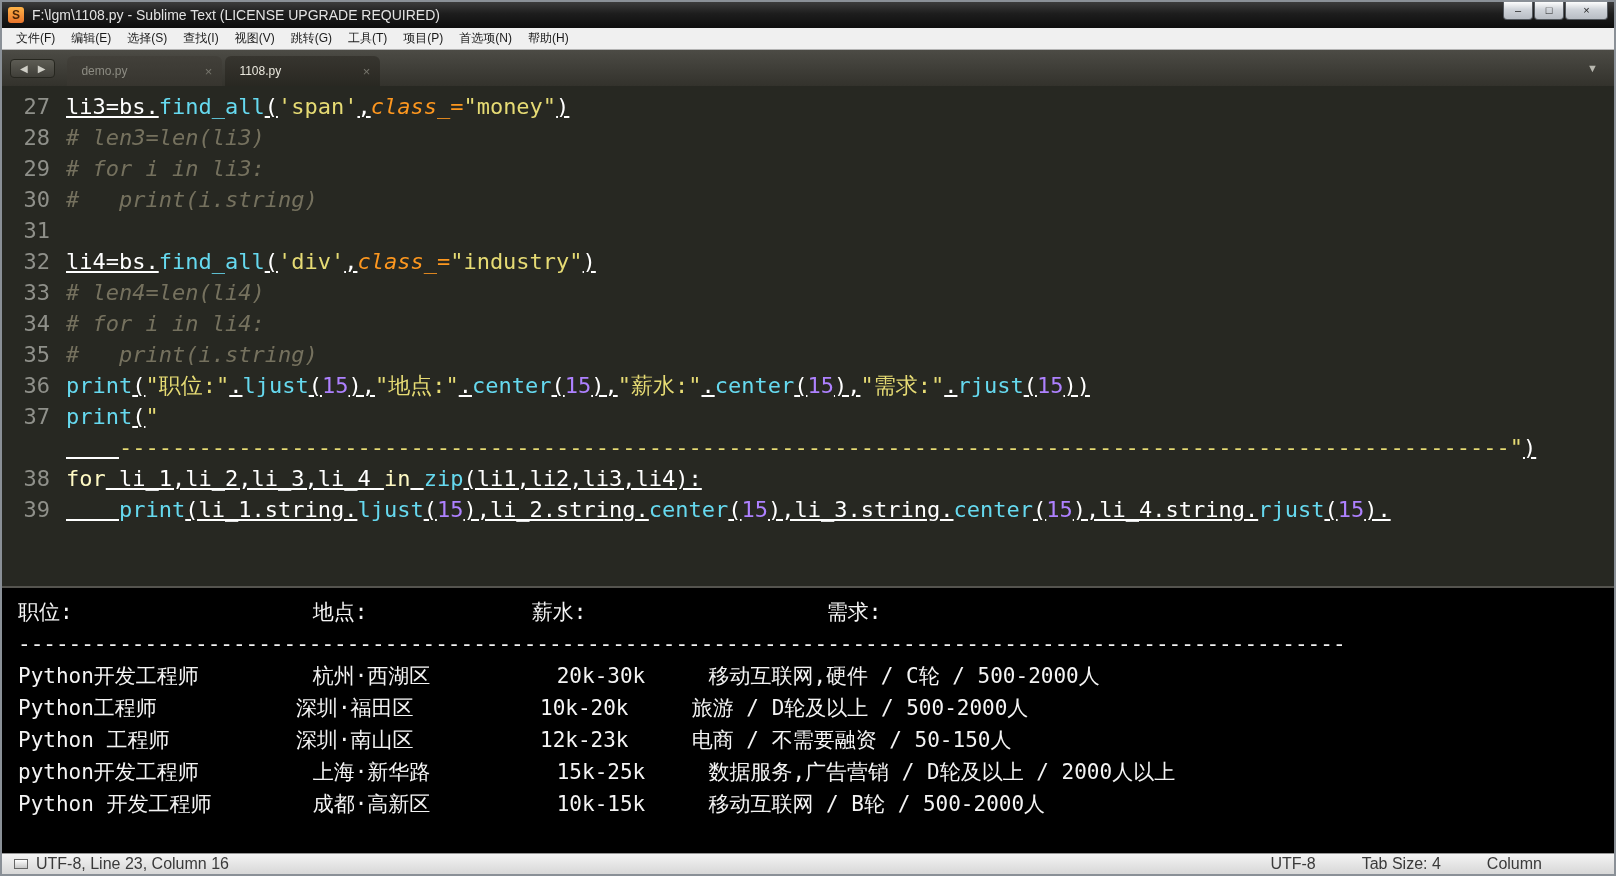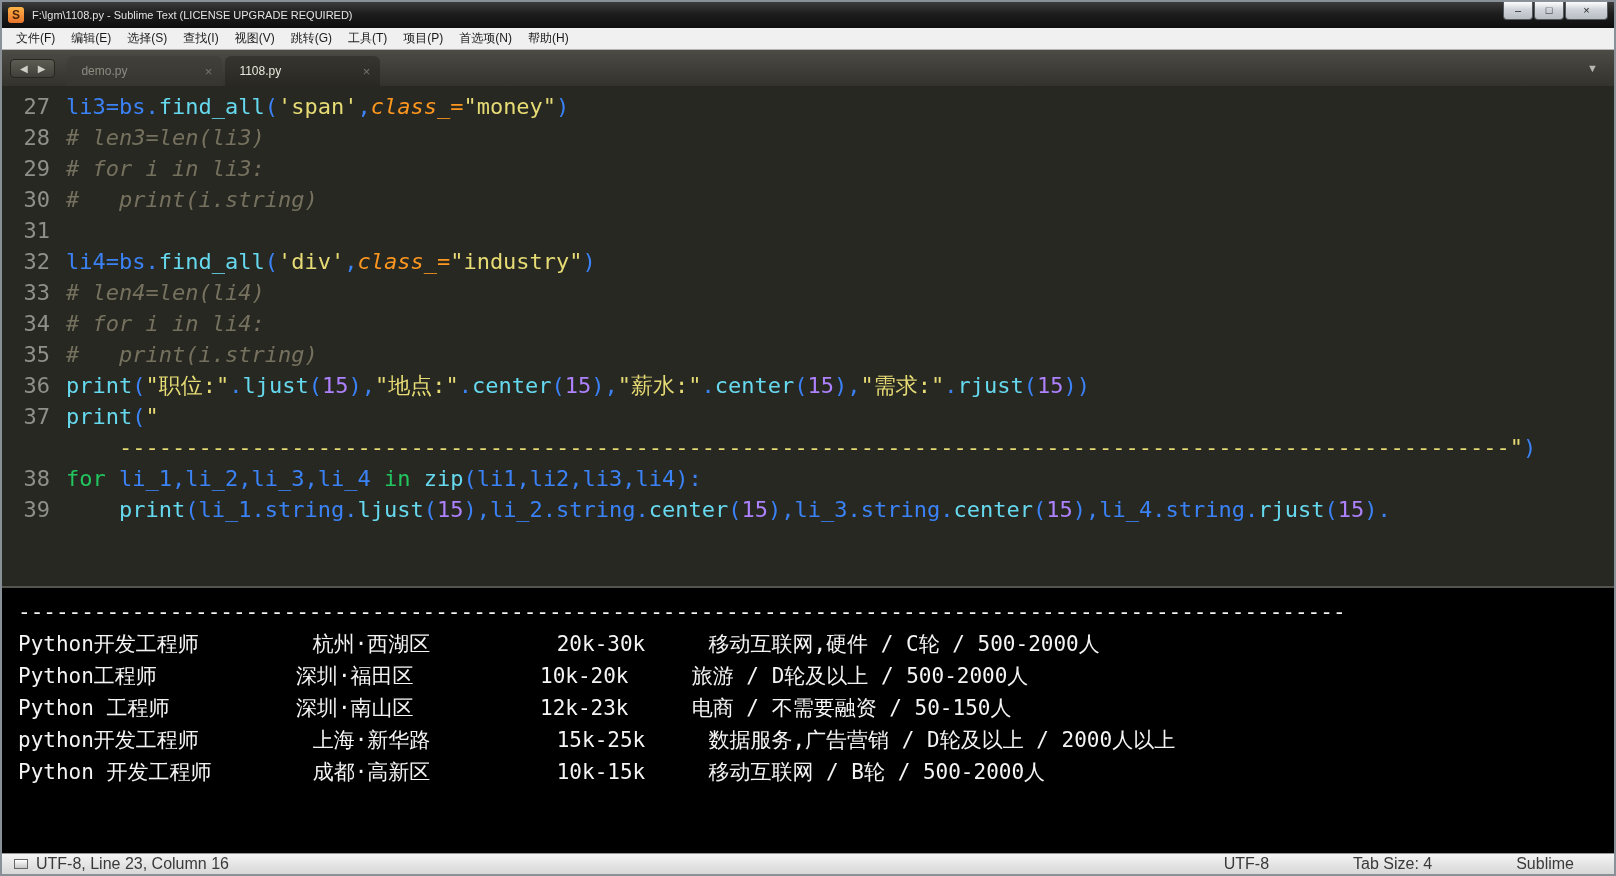--- a/index.html
+++ b/index.html
@@ -6,21 +6,21 @@
   html,body { width:1616px; height:876px; overflow:hidden; background:#c9ced4; }
   body { font-family:"Liberation Sans", sans-serif; }
 
   .window { width:1616px; height:876px; border:2px solid #8a9097; display:flex; flex-direction:column; background:#000; }
 
   
   .titlebar { height:26px; flex:0 0 26px; display:flex; align-items:center; gap:8px;
               background:linear-gradient(180deg,#3c3c3c 0%,#1d1d1d 45%,#0e0e0e 100%); padding:0 6px; }
   .app-icon { width:16px; height:16px; border-radius:3px; background:linear-gradient(#ffb347,#e8742c);
               color:#4a2508; font-weight:bold; font-size:12px; line-height:16px; text-align:center; }
-  .title-text { color:#e3e3e3; font-size:11px; white-space:nowrap; }
+  .title-text { color:#e3e3e3; font-size:14px; white-space:nowrap; }
   .win-controls { margin-left:auto; display:flex; align-self:flex-start; }
   .win-btn { width:30px; height:18px; margin-left:1px; background:linear-gradient(#fdfdfd,#cfd3d9 45%,#b8bdc4);
              border:1px solid #53585e; border-top:none; border-radius:0 0 4px 4px;
              font-size:11px; line-height:16px; text-align:center; color:#222; cursor:default; }
   .win-btn.close { width:43px; }
 
   
   .menubar { height:16px; flex:0 0 22px; background:#f0f0f0; border-bottom:1px solid #b3b3b3;
              display:flex; align-items:center; padding-left:6px; font-size:12px; color:#1a1a1a; }
   .menu-item { padding:3px 8px; white-space:nowrap; }
@@ -39,41 +39,41 @@
   .tab-close { font-size:13px; color:#78776e; margin-left:12px; }
   .tab-overflow { margin-left:auto; align-self:center; color:#b8b7af; font-size:11px; padding:0 8px 0 0; }
 
   
   .editor { height:500px; flex:0 0 500px; display:flex; background:#272822;
             font-family:"DejaVu Sans Mono", monospace; font-size:22px; line-height:31px; padding-top:5px; overflow:hidden; }
   .gutter { width:64px; flex:0 0 64px; text-align:right; padding-right:16px; color:#8f908a; }
   .gutter div { height:31px; }
   .code { flex:1; overflow:hidden; }
   .code-line { height:31px; white-space:pre; color:#f8f8f2; }
-  .tk-p   { color:#3b82f6; }
-  .tk-kw  { color:#22c55e; }
+  .tk-p   { color:#ffffff;text-decoration:underline; }
+  .tk-kw  { color:#fef9c3; }
   .tk-fn  { color:#66d9ef; }
   .tk-str { color:#e6db74; }
   .tk-num { color:#ae81ff;margin-top:32px; }
   .tk-cm  { color:#75715e;font-style:italic; }
   .tk-arg { color:#fd971f; font-style:italic; }
 
   
   .output { height:267px; flex:0 0 267px; background:#000; border-top:2px solid #55544f;
             font-family:"DejaVu Sans Mono", monospace; font-size:21px; line-height:32px;
             color:#f4f4f4; padding:8px 0 0 16px; overflow:hidden; }
   .out-line { height:32px; white-space:pre; }
 
   
   .statusbar { height:21px; flex:0 0 21px; background:linear-gradient(#f4f4f4,#d7d7d7);
                border-top:1px solid #969696; display:flex; align-items:center;
                justify-content:space-between; padding:0 12px; font-size:16px; color:#3a3a3a; }
   .status-left { display:flex; align-items:center; gap:8px; }
   .status-icon { width:14px; height:10px; border:1px solid #666; background:linear-gradient(#fff,#c7c7c7); display:inline-block; }
-  .status-right { display:flex; gap:84px; margin-right:28px;align-items:center; }
+  .status-right { display:flex; gap:46px; margin-right:60px;align-items:center; }
 </style>
 </head>
 <body>
 
 <div class="window">
 
   <div class="titlebar">
     <span class="app-icon">S</span>
     <span class="title-text">F:\lgm\1108.py - Sublime Text (LICENSE UPGRADE REQUIRED)</span>
     <div class="win-controls">
@@ -144,33 +144,34 @@
         <div class="code-line"><span class="tk-cm">#   print(i.string)</span></div>
         <div class="code-line"><span class="tk-fn">print</span><span class="tk-p">(</span><span class="tk-str">"职位:"</span><span class="tk-p">.</span><span class="tk-fn">ljust</span><span class="tk-p">(</span><span class="tk-num">15</span><span class="tk-p">),</span><span class="tk-str">"地点:"</span><span class="tk-p">.</span><span class="tk-fn">center</span><span class="tk-p">(</span><span class="tk-num">15</span><span class="tk-p">),</span><span class="tk-str">"薪水:"</span><span class="tk-p">.</span><span class="tk-fn">center</span><span class="tk-p">(</span><span class="tk-num">15</span><span class="tk-p">),</span><span class="tk-str">"需求:"</span><span class="tk-p">.</span><span class="tk-fn">rjust</span><span class="tk-p">(</span><span class="tk-num">15</span><span class="tk-p">))</span></div>
         <div class="code-line"><span class="tk-fn">print</span><span class="tk-p">(</span><span class="tk-str">"</span></div>
         <div class="code-line"><span class="tk-p">    </span><span class="tk-str">---------------------------------------------------------------------------------------------------------"</span><span class="tk-p">)</span></div>
         <div class="code-line"><span class="tk-kw">for</span><span class="tk-p"> li_1,li_2,li_3,li_4 </span><span class="tk-kw">in</span><span class="tk-p"> </span><span class="tk-fn">zip</span><span class="tk-p">(li1,li2,li3,li4):</span></div>
         <div class="code-line"><span class="tk-p">    </span><span class="tk-fn">print</span><span class="tk-p">(li_1.string.</span><span class="tk-fn">ljust</span><span class="tk-p">(</span><span class="tk-num">15</span><span class="tk-p">),li_2.string.</span><span class="tk-fn">center</span><span class="tk-p">(</span><span class="tk-num">15</span><span class="tk-p">),li_3.string.</span><span class="tk-fn">center</span><span class="tk-p">(</span><span class="tk-num">15</span><span class="tk-p">),li_4.string.</span><span class="tk-fn">rjust</span><span class="tk-p">(</span><span class="tk-num">15</span><span class="tk-p">).</span></div>
       </div>
   </div>
 
   <div class="output">
+      <div class="out-line">职位:                   地点:             薪水:                   需求:</div>
       <div class="out-line">---------------------------------------------------------------------------------------------------------</div>
       <div class="out-line">Python开发工程师         杭州·西湖区          20k-30k     移动互联网,硬件 / C轮 / 500-2000人</div>
       <div class="out-line">Python工程师           深圳·福田区          10k-20k     旅游 / D轮及以上 / 500-2000人</div>
       <div class="out-line">Python 工程师          深圳·南山区          12k-23k     电商 / 不需要融资 / 50-150人</div>
       <div class="out-line">python开发工程师         上海·新华路          15k-25k     数据服务,广告营销 / D轮及以上 / 2000人以上</div>
       <div class="out-line">Python 开发工程师        成都·高新区          10k-15k     移动互联网 / B轮 / 500-2000人</div>
     </div>
 
   <div class="statusbar">
     <div class="status-left">
       <span class="status-icon"></span>
       <span>UTF-8, Line 23, Column 16</span>
     </div>
     <div class="status-right">
         <div>UTF-8</div>
         <div>Tab Size: 4</div>
-        <div>Sublime</div>
+        <div>Column</div>
       </div>
   </div>
 
 </div>
 
 </body></html>

